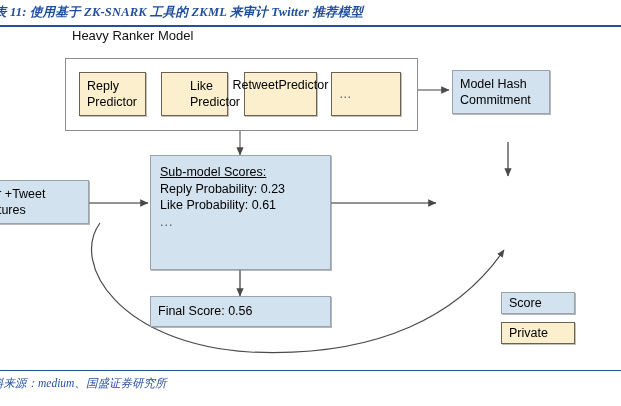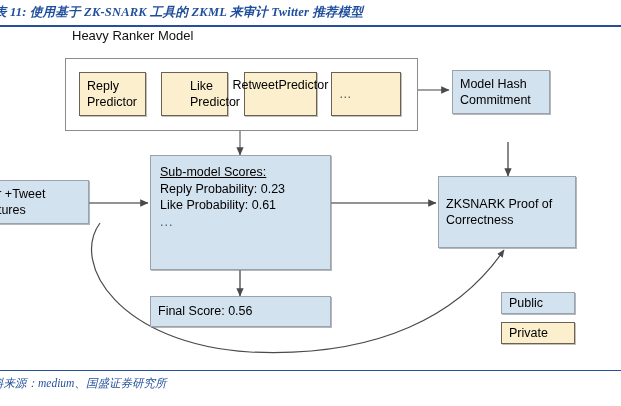--- a/index.html
+++ b/index.html
@@ -142,24 +142,20 @@
     <span class="multiline dots">...</span>
   </div>
 
   <div class="node blue pad" style="left:150px;top:282px;width:181px;height:31px;">Final Score: 0.56</div>
 
   <div class="node blue pad" style="left:452px;top:56px;width:98px;height:44px;flex-direction:column;align-items:flex-start;justify-content:center;">
     <span class="multiline">Model Hash</span>
     <span class="multiline">Commitment</span>
   </div>
 
-  <div class="node blue pad" style="left:438px;top:162px;width:138px;height:72px;flex-direction:column;align-items:flex-start;justify-content:center;">
-    <span class="multiline">ZKSNARK Proof of</span>
-    <span class="multiline">Correctness</span>
-  </div>
 
-  <div class="node blue pad" style="left:501px;top:278px;width:74px;height:22px;">Public</div>
+  <div class="node blue pad" style="left:501px;top:278px;width:74px;height:22px;">Score</div>
   <div class="node yellow pad" style="left:501px;top:308px;width:74px;height:22px;border:1px solid #6b6253;">Private</div>
 
 </div>
 
 <div class="source-rule"></div>
 <div class="source-text">料来源：medium、国盛证券研究所</div>
 
 </body></html>

